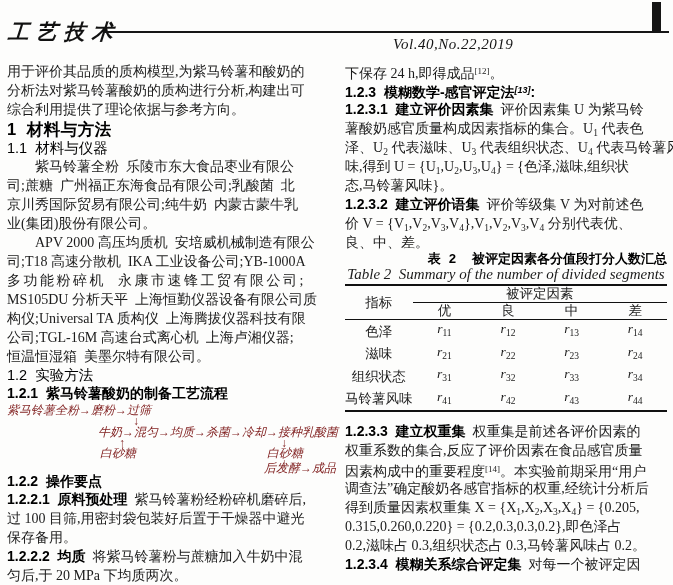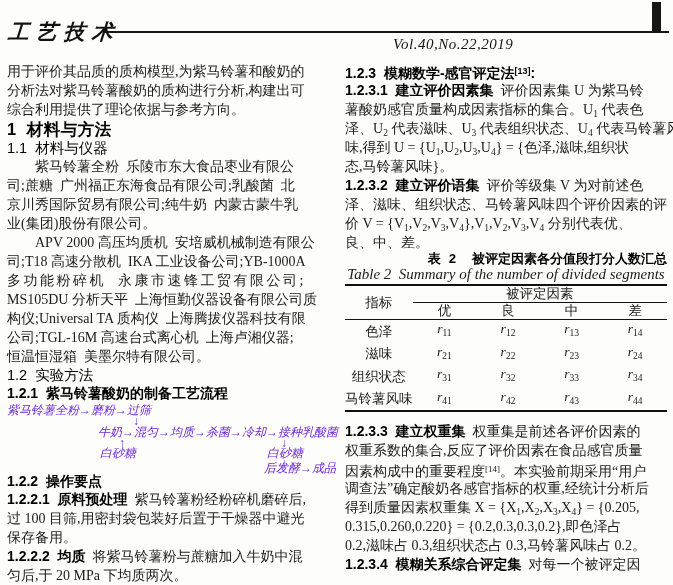--- a/index.html
+++ b/index.html
@@ -25,23 +25,23 @@
   .sp{letter-spacing:2.5px;}
   .h2{font-size:16.5px;font-weight:bold;height:20px;line-height:20px;color:#000;
       font-family:"Liberation Sans","DejaVu Sans",sans-serif;letter-spacing:0.5px;}
   .h3{font-size:14.5px;font-weight:normal;height:18px;line-height:18px;color:#000;
       font-family:"Liberation Sans","DejaVu Sans",sans-serif;}
   .h4{font-size:14px;font-weight:bold;height:18px;line-height:18px;color:#000;
       font-family:"Liberation Sans","DejaVu Sans",sans-serif;}
   .b{font-weight:bold;color:#000;font-family:"Liberation Sans","DejaVu Sans",sans-serif;}
   .sup{font-size:9px;vertical-align:4px;}
   .sub{font-size:9.5px;vertical-align:-3px;}
-  .b.sup{font-size:9px;vertical-align:4px;}
+  .b.sup{font-size:9px;vertical-align:4px;font-style:italic;}
   
-  .flow{position:relative;height:70px;font-size:12px;font-style:italic;color:#6d28d9;
+  .flow{position:relative;height:70px;font-size:12px;font-style:italic;color:#7f1d1d;
         font-family:"Liberation Serif","DejaVu Serif",serif;}
   .fl{position:absolute;white-space:pre;line-height:12px;}
   .fl-l1{left:0px;top:2px;}
   .fl-a1{left:126px;top:13px;font-style:normal;}
   .fl-l2{left:91px;top:24px;}
   .fl-a2{left:112px;top:35px;font-style:normal;}
   .fl-a3{left:274px;top:35px;font-style:normal;}
   .fl-s1{left:93px;top:45px;}
   .fl-s2{left:260px;top:45px;}
   .fl-a4{left:274px;top:55px;font-style:normal;}
@@ -111,28 +111,28 @@
           <div class="line"><span class="b">1.2.2.1  原料预处理</span><span>  紫马铃薯粉经粉碎机磨碎后,</span></div>
           <div class="line"><span>过 100 目筛,用密封袋包装好后置于干燥器中避光</span></div>
           <div class="line"><span>保存备用。</span></div>
           <div class="line"><span class="b">1.2.2.2  均质</span><span>  将紫马铃薯粉与蔗糖加入牛奶中混</span></div>
           <div class="line"><span>匀后,于 20 MPa 下均质两次。</span></div>
         </div>
     </section>
 
     <section class="col col-right">
       <div id="right-top">
+          <div class="line"><span>下保存 24 h,即得成品</span><span class="sup">[12]</span><span>。</span></div>
           <div class="line"><span class="b">1.2.3  模糊数学-感官评定法</span><span class="b sup">[13]</span><span class="b">:</span></div>
           <div class="line"><span class="b">1.2.3.1  建立评价因素集</span><span>  评价因素集 U 为紫马铃</span></div>
           <div class="line"><span>薯酸奶感官质量构成因素指标的集合。U</span><span class="sub">1</span><span> 代表色</span></div>
           <div class="line"><span>泽、U</span><span class="sub">2</span><span> 代表滋味、U</span><span class="sub">3</span><span> 代表组织状态、U</span><span class="sub">4</span><span> 代表马铃薯风</span></div>
           <div class="line"><span>味,得到 U = {U</span><span class="sub">1</span><span>,U</span><span class="sub">2</span><span>,U</span><span class="sub">3</span><span>,U</span><span class="sub">4</span><span>} = {色泽,滋味,组织状</span></div>
           <div class="line"><span>态,马铃薯风味}。</span></div>
           <div class="line"><span class="b">1.2.3.2  建立评价语集</span><span>  评价等级集 V 为对前述色</span></div>
-          <div class="line"><span>泽、滋味、组织状态、马铃薯风味四个评价因素的评</span></div>
           <div class="line"><span>价 V = {V</span><span class="sub">1</span><span>,V</span><span class="sub">2</span><span>,V</span><span class="sub">3</span><span>,V</span><span class="sub">4</span><span>},V</span><span class="sub">1</span><span>,V</span><span class="sub">2</span><span>,V</span><span class="sub">3</span><span>,V</span><span class="sub">4</span><span> 分别代表优、</span></div>
           <div class="line"><span>良、中、差。</span></div>
         </div>
 
       <div class="tcap-cn">表 2  被评定因素各分值段打分人数汇总</div>
       <div class="tcap-en">Table 2  Summary of the number of divided segments</div>
 
       <table class="t2">
         <thead>
           <tr>

